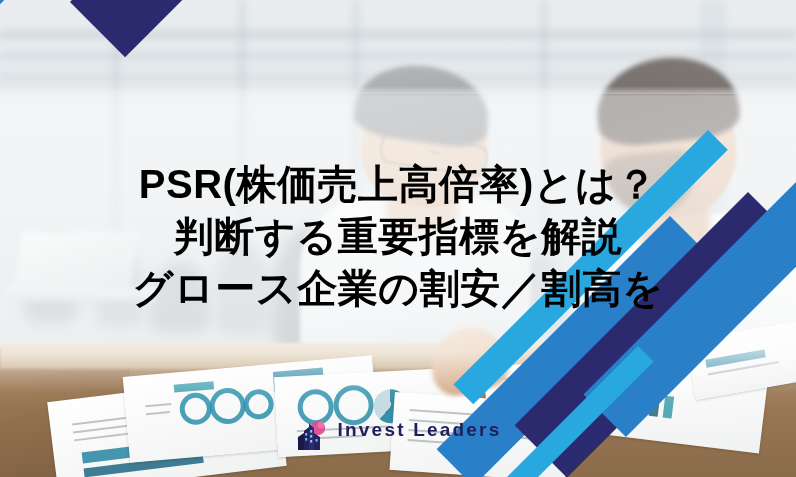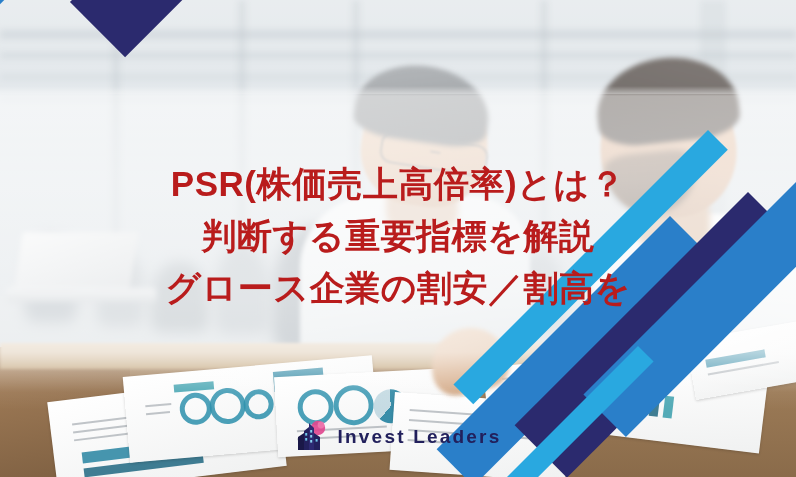--- a/index.html
+++ b/index.html
@@ -263,35 +263,35 @@
   
   .title-wrap {
     position: absolute;
     left: 0; right: 0;
     top: 158px;
     text-align: center;
     z-index: 40;
   }
   .title-line {
     display: block;
-    font-size: 35px;
+    font-size: 40px;
     line-height: 52px;
     font-weight: bold;
-    color: #b91c1c;
+    color: #000000;
     letter-spacing: 0.5px;
     white-space: nowrap;
   }
 
   
   .logo-wrap {
     position: absolute;
     left: 0; right: 0;
     bottom: 22px;
     display: flex;
-    align-items: center;
+    align-items: flex-start;
     justify-content: center;
     gap: 9px;
     z-index: 45;
   }
   .logo-text {
     font-size: 19px;
     font-weight: bold;
     color: #22205c;
     letter-spacing: 2.2px;
   }

